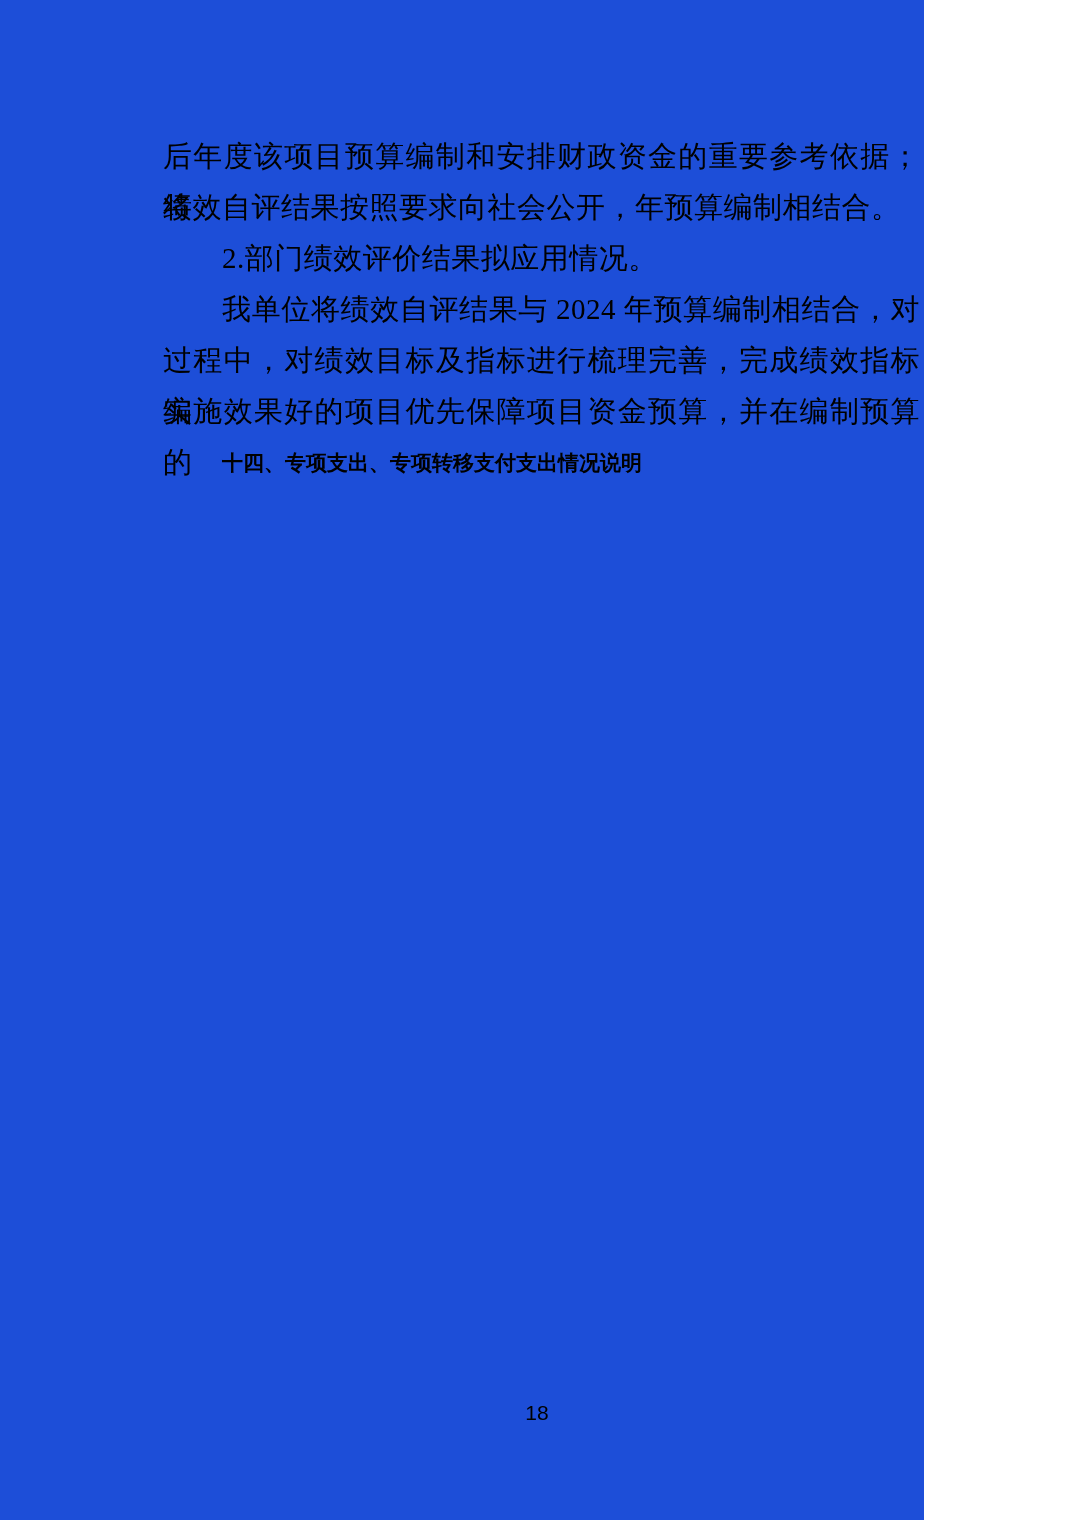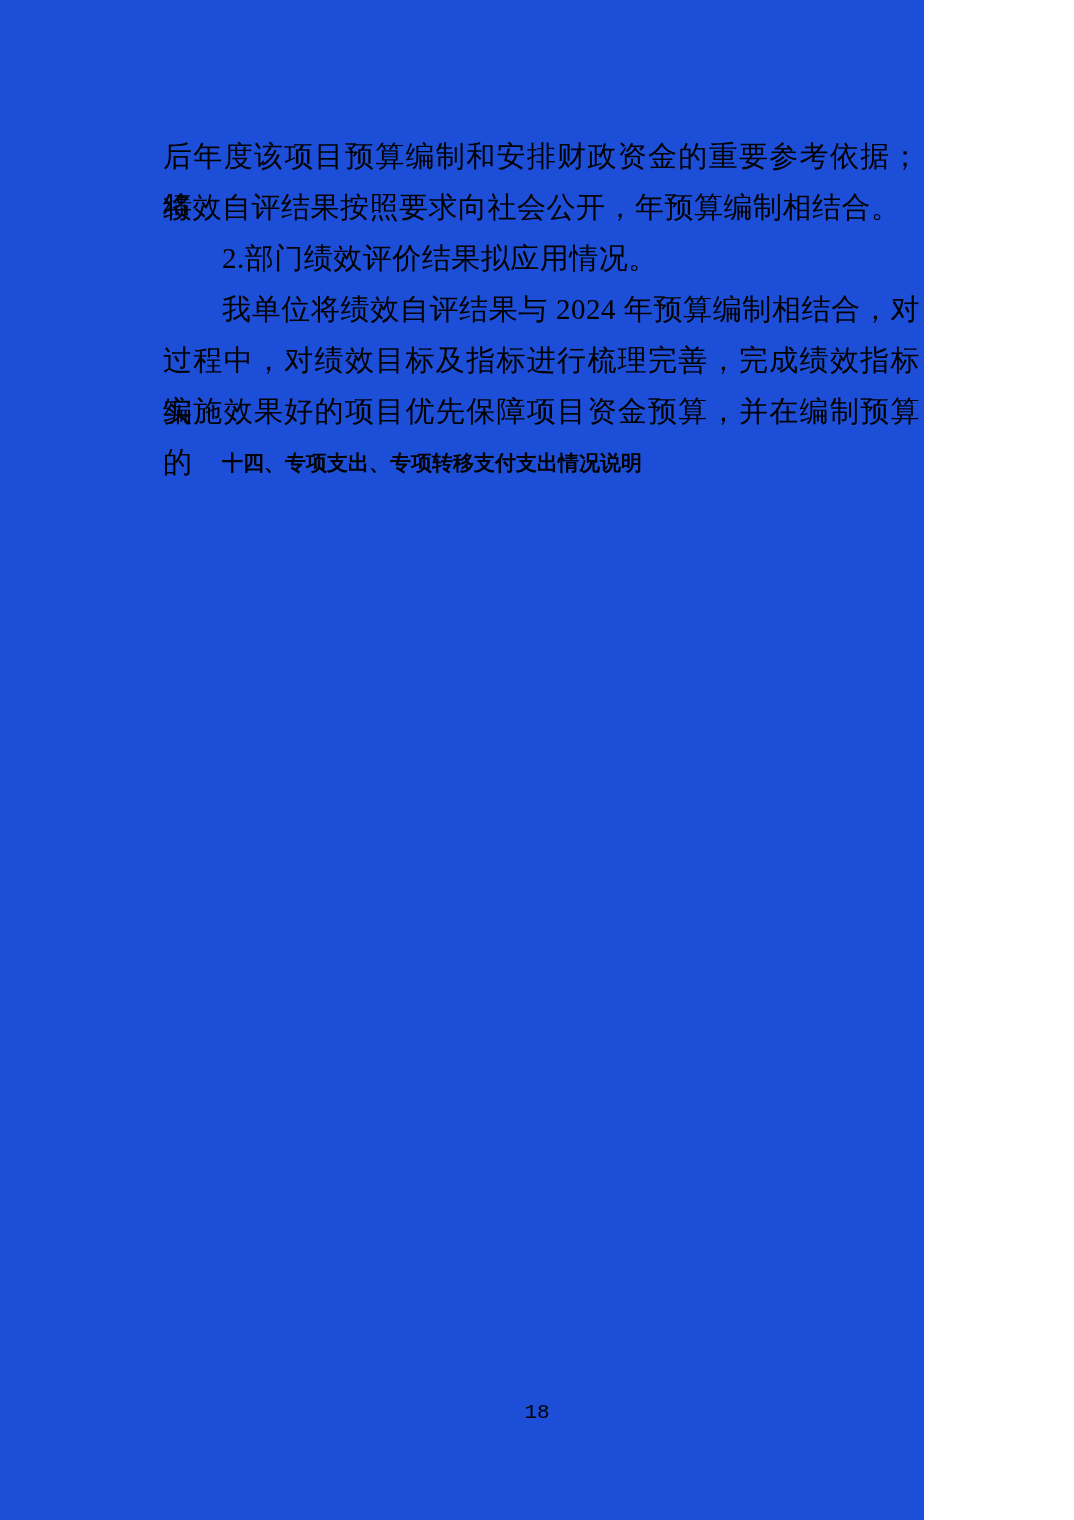--- a/index.html
+++ b/index.html
@@ -45,21 +45,21 @@
     letter-spacing: 0px;
   }
   .pagenum {
     position: absolute;
     top: 1398px;
     left: 0;
     width: 1074px;
     text-align: center;
     font-size: 21px;
     line-height: 30px;
-    font-family: Liberation Mono, monospace;
+    font-family: Liberation Sans, sans-serif;
     color: #000000;
   }
 </style>
 </head>
 <body>
 
 <div class="page">
   <div class="textblock">
     <div class="line justify">后年度该项目预算编制和安排财政资金的重要参考依据；将</div>
     <div class="line">绩效自评结果按照要求向社会公开，年预算编制相结合。</div>

